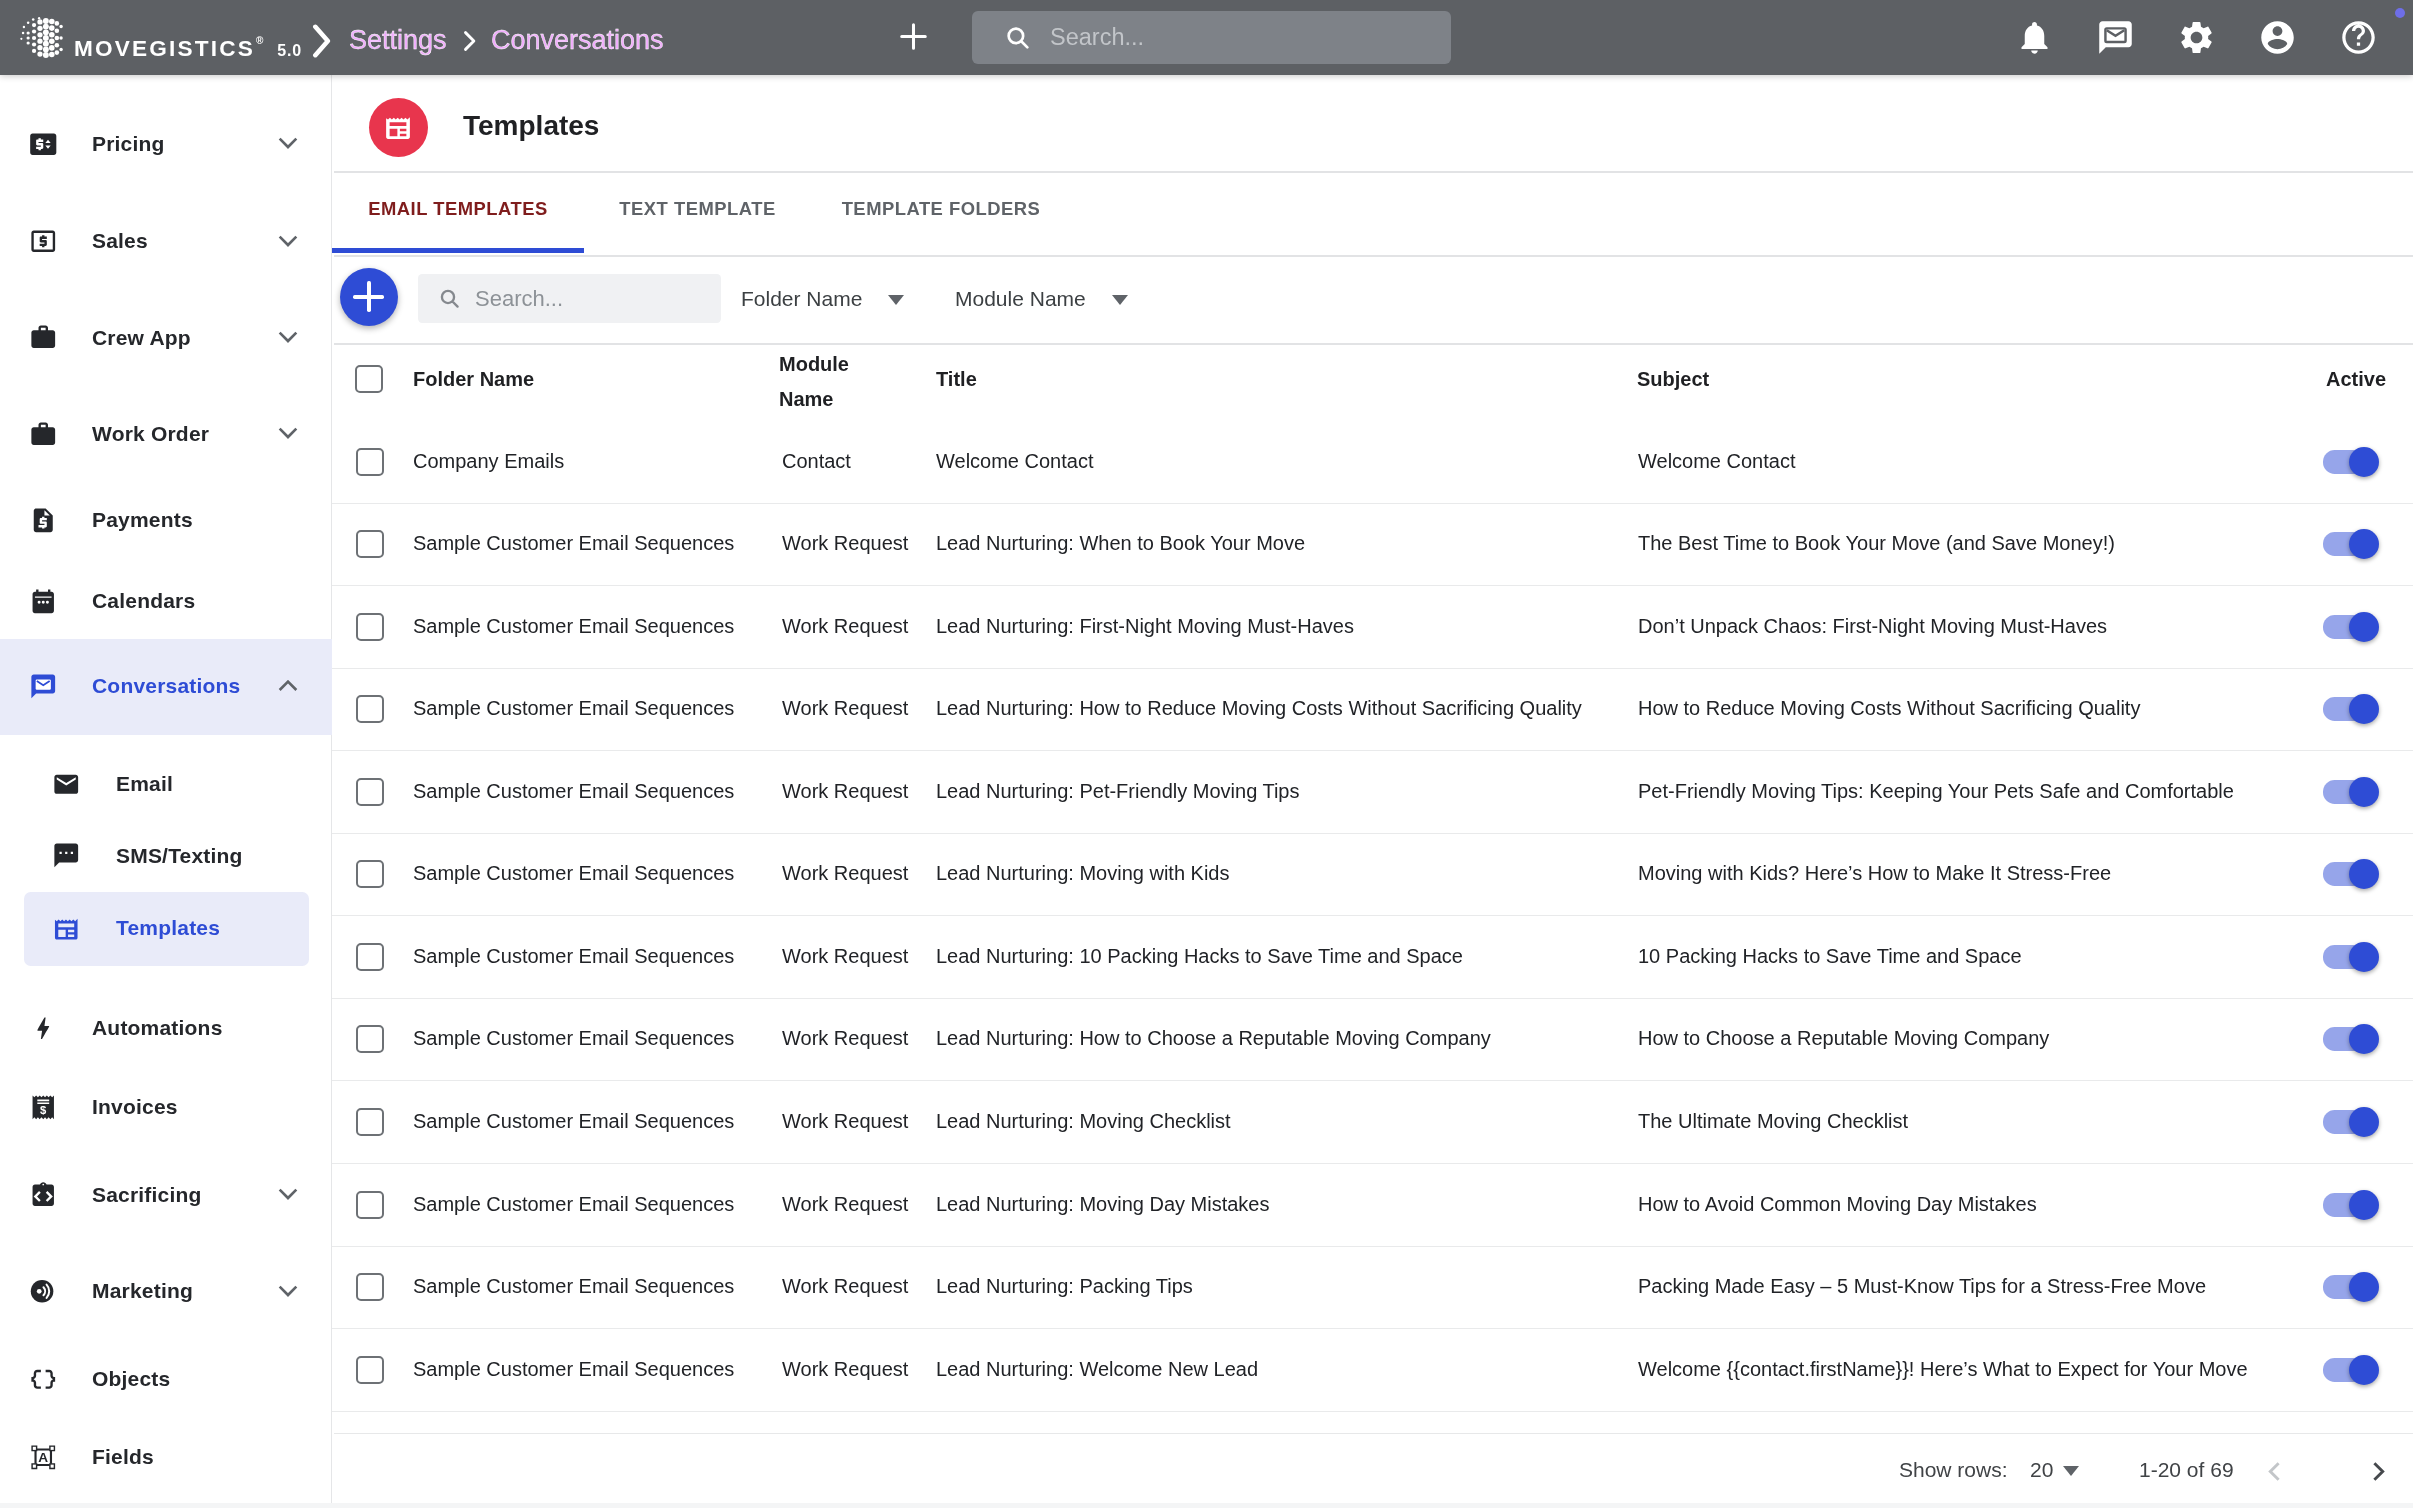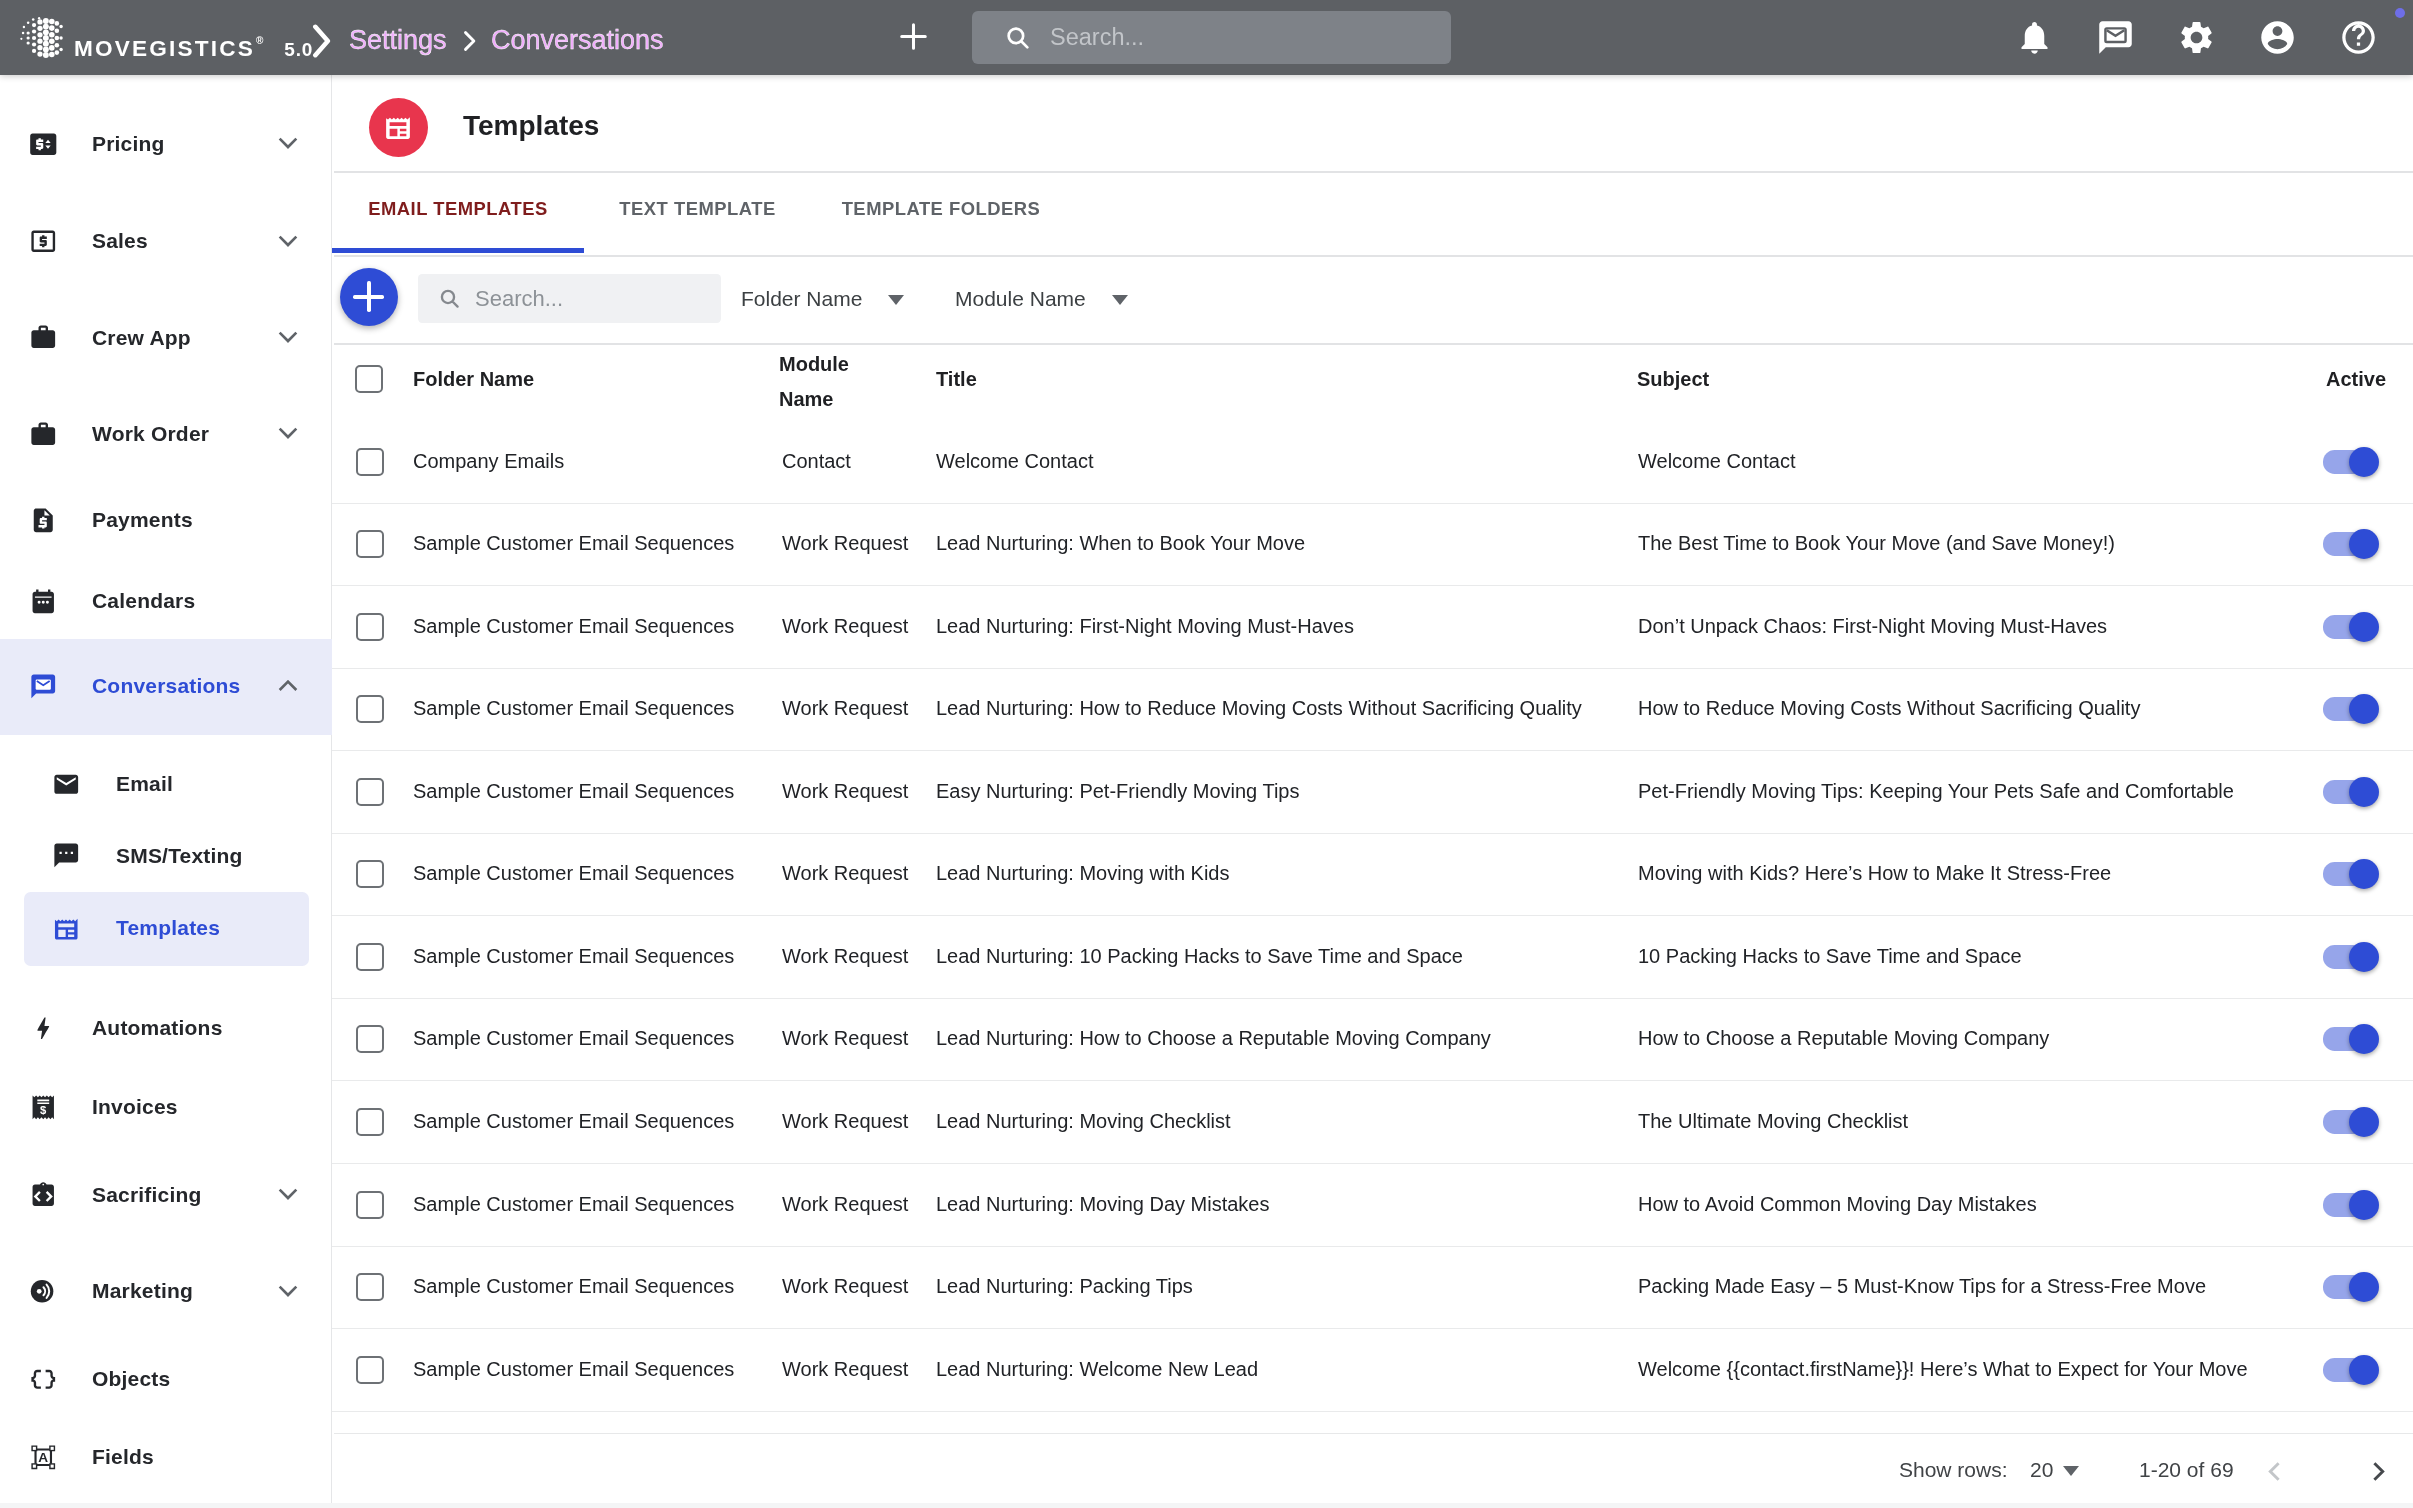--- a/index.html
+++ b/index.html
@@ -1,20 +1,20 @@
 <!DOCTYPE html>
 <html style="font-size:13.4px"><head><meta charset="utf-8"><style>
 *{margin:0;padding:0;box-sizing:border-box}
 html,body{width:2413px;height:1508px;overflow:hidden;background:#fff;font-family:"Liberation Sans",sans-serif;-webkit-font-smoothing:antialiased}
 .abs{position:absolute}
 
 .topbar{position:absolute;left:0;top:0;width:2413px;height:75px;background:#5d6064;box-shadow:0 1.7px 6.7px rgba(0,0,0,.22);z-index:10}
 .brand{position:absolute;left:74px;top:27px;color:#fff;font-size:22.6px;font-weight:bold;letter-spacing:2.2px;line-height:27px}
 .brand .reg{font-size:10px;letter-spacing:0;vertical-align:11.7px;margin-left:0.8px}
-.brand .ver{font-size:19px;letter-spacing:0.8px;margin-left:21px}
+.brand .ver{font-size:16px;letter-spacing:0.8px;margin-left:14px}
 .crumb{position:absolute;top:25px;color:#f0abfc;font-size:27px;font-weight:400;line-height:30px;-webkit-text-stroke:0.4px #fff}
 .tsearch{position:absolute;left:972px;top:11px;width:479px;height:53px;background:#7e8288;border-radius:5.9px}
 .tsearch span{position:absolute;left:78px;top:13.4px;font-size:23.5px;color:#c2c5c9}
 .pdot{position:absolute;left:2395px;top:7.5px;width:10px;height:10px;border-radius:50%;background:#6e6ee8}
 .tic{position:absolute;width:39px;height:39px;top:18.4px;fill:#fff}
 
 .sidebar{position:absolute;left:0;top:75px;width:332px;height:1433px;background:#fff;border-right:1.7px solid #e5e6e8}
 .sic{position:absolute;width:28.5px;height:28.5px}
 .slbl{position:absolute;font-size:21px;font-weight:bold;line-height:30px;color:#25272b;letter-spacing:0.2px}
 .hl{position:absolute;background:#e9ebf9;border-radius:6.7px}
@@ -223,21 +223,21 @@
   <span class="cell" style="left:604px">Lead Nurturing: How to Reduce Moving Costs Without Sacrificing Quality</span>
   <span class="cell" style="left:1306px">How to Reduce Moving Costs Without Sacrificing Quality</span>
   <span class="tgl">
       <span class="knob"></span>
     </span>
 </div>
 <div class="trow" style="top:751px">
   <span class="cb"></span>
   <span class="cell" style="left:81px">Sample Customer Email Sequences</span>
   <span class="cell" style="left:450px">Work Request</span>
-  <span class="cell" style="left:604px">Easy Nurturing: Pet-Friendly Moving Tips</span>
+  <span class="cell" style="left:604px">Lead Nurturing: Pet-Friendly Moving Tips</span>
   <span class="cell" style="left:1306px">Pet-Friendly Moving Tips: Keeping Your Pets Safe and Comfortable</span>
   <span class="tgl">
       <span class="knob"></span>
     </span>
 </div>
 <div class="trow" style="top:833px">
   <span class="cb"></span>
   <span class="cell" style="left:81px">Sample Customer Email Sequences</span>
   <span class="cell" style="left:450px">Work Request</span>
   <span class="cell" style="left:604px">Lead Nurturing: Moving with Kids</span>

